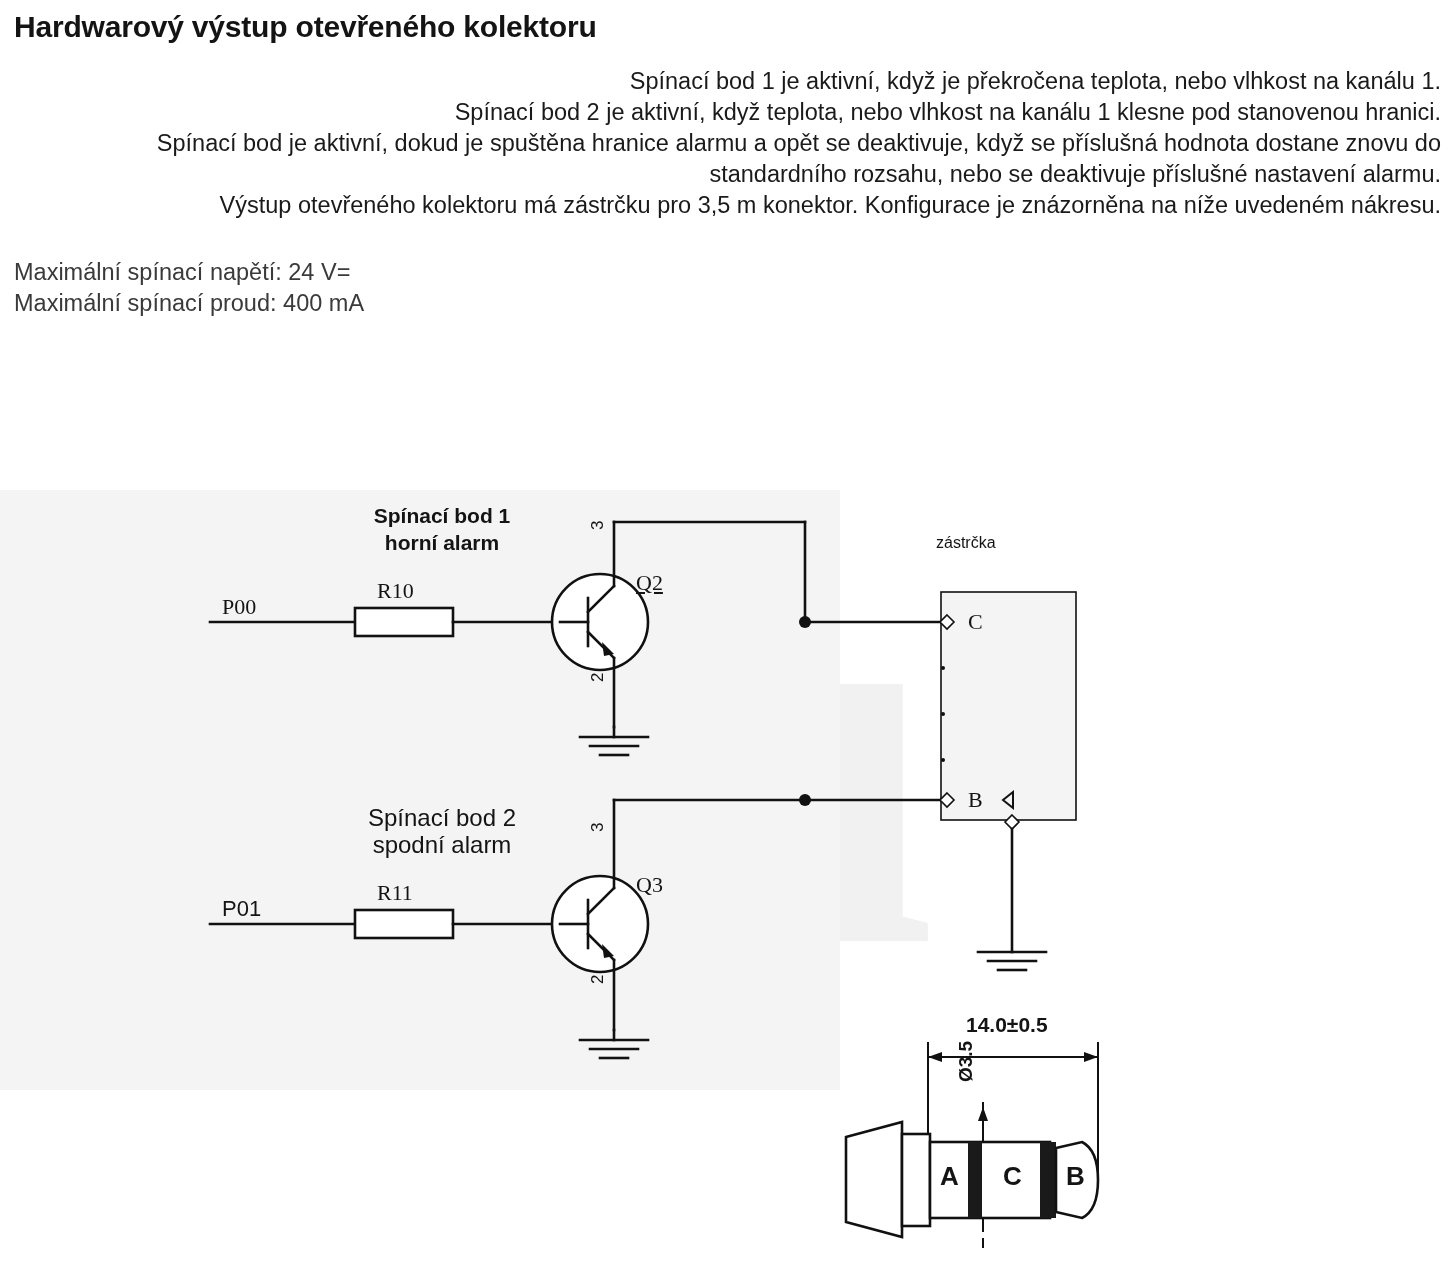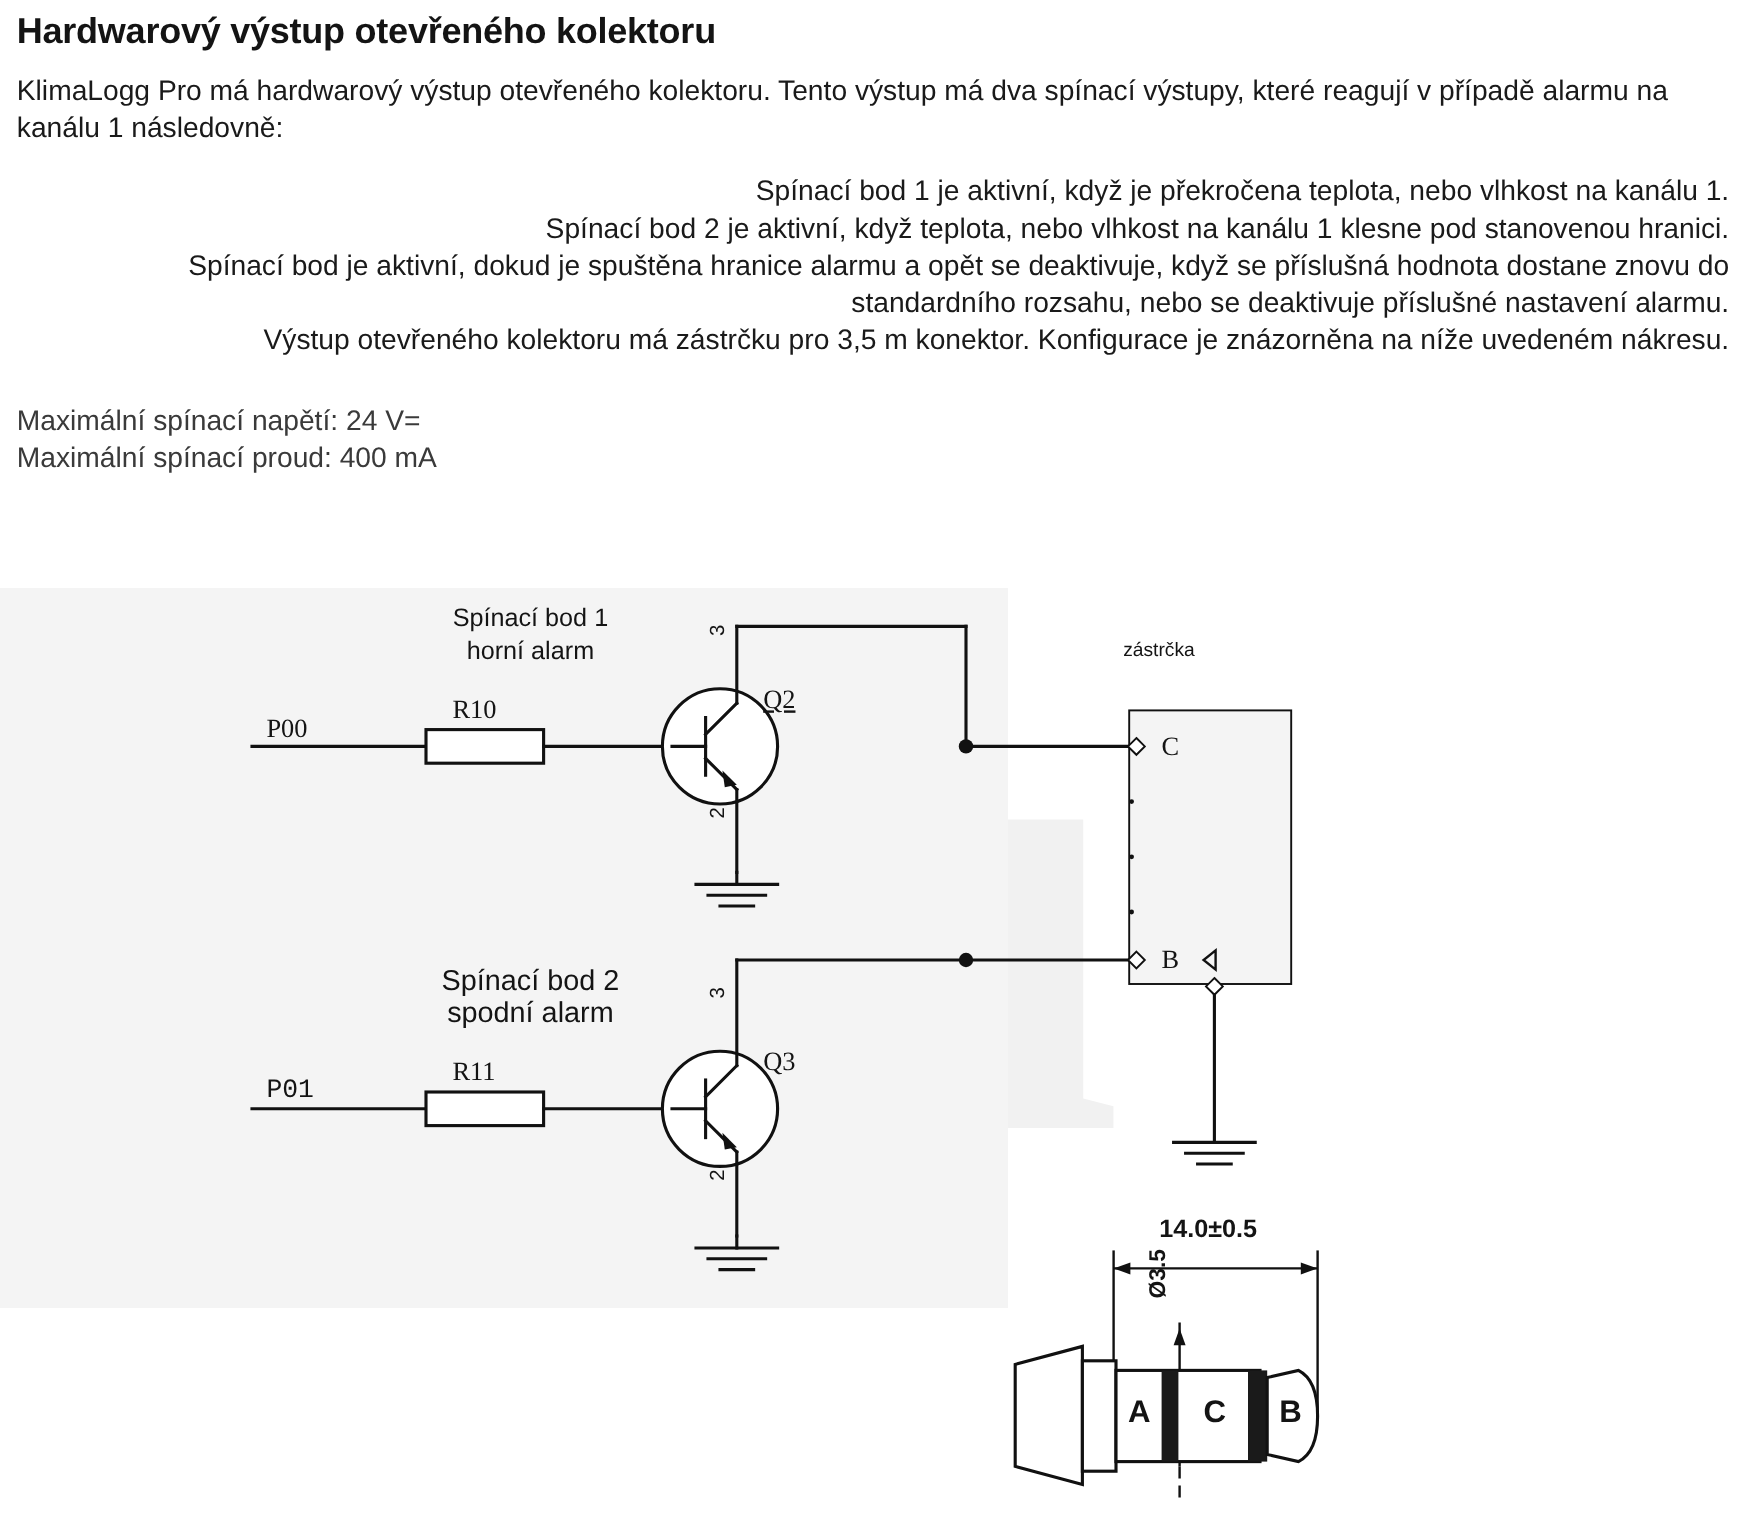--- a/index.html
+++ b/index.html
@@ -94,21 +94,20 @@
     color: #141414;
   }
 </style>
 </head>
 <body>
 
 <div class="page">
 
   <h1 class="doc-title">Hardwarový výstup otevřeného kolektoru</h1>
 
-  <p class="para intro">KlimaLogg Pro má hardwarový výstup otevřeného kolektoru. Tento výstup má dva spínací výstupy, které reagují v případě alarmu na kanálu 1 následovně:</p>
 
   <div class="para block2">
     <div>Spínací bod 1 je aktivní, když je překročena teplota, nebo vlhkost na kanálu 1.</div>
     <div>Spínací bod 2 je aktivní, když teplota, nebo vlhkost na kanálu 1 klesne pod stanovenou hranici.</div>
     <div>Spínací bod je aktivní, dokud je spuštěna hranice alarmu a opět se deaktivuje, když se příslušná hodnota dostane znovu do standardního rozsahu, nebo se deaktivuje příslušné nastavení alarmu.</div>
     <div>Výstup otevřeného kolektoru má zástrčku pro 3,5 m konektor. Konfigurace je znázorněna na níže uvedeném nákresu.</div>
   </div>
 
   <div class="para specs">
     <div>Maximální spínací napětí: 24 V=</div>
@@ -207,32 +206,32 @@
           <rect x="968" y="660" width="14" height="76" fill="#1a1a1a" stroke="none"></rect>
           <rect x="1040" y="660" width="16" height="76" fill="#1a1a1a" stroke="none"></rect>
 
           <path d="M1056,666 L1082,660 Q1098,668 1098,698 Q1098,728 1082,736 L1056,730 Z" fill="#ffffff" stroke="#111" stroke-width="2.6"></path>
 
           <line x1="983" y1="740" x2="983" y2="770" stroke-dasharray="10 6"></line>
         </g>
       </g>
     </svg>
 
-    <div class="lbl" style="left:342px; top:20px; width:200px; text-align:center; font-size:21px; line-height:27px;">
+    <div class="lbl" style="left:342px; top:20px; width:200px; text-align:center; font-size:21px; line-height:27px;font-weight:bold;">
       <span>Spínací bod 1</span><br>
       <span>horní alarm</span>
     </div>
 
     <div class="lbl" style="left:342px; top:322px; width:200px; text-align:center; font-size:24px; line-height:27px;">
       <span>Spínací bod 2</span><br>
       <span>spodní alarm</span>
     </div>
 
     <div class="lbl" style="left:222px; top:112px; font-size:22px; font-family:'Liberation Serif',serif;">P00</div>
-    <div class="lbl" style="left:222px; top:414px; font-size:22px; font-family:Liberation Mono, monospace;text-align:right;">P01</div>
+    <div class="lbl" style="left:222px; top:414px; font-size:22px; font-family:Liberation Sans, sans-serif;text-align:right;">P01</div>
 
     <div class="lbl" style="left:377px; top:96px; font-size:22px; font-family:'Liberation Serif',serif;">R10</div>
     <div class="lbl" style="left:377px; top:398px; font-size:22px; font-family:'Liberation Serif',serif;">R11</div>
 
     <div class="lbl" style="left:636px; top:88px; font-size:22px; font-family:'Liberation Serif',serif;text-decoration:underline;">Q2</div>
     <div class="lbl" style="left:636px; top:390px; font-size:22px; font-family:'Liberation Serif',serif;">Q3</div>
 
     <div class="lbl" style="left:588px; top:48px; font-size:17px; transform:rotate(-90deg); transform-origin:left top;">3</div>
     <div class="lbl" style="left:588px; top:200px; font-size:17px; transform:rotate(-90deg); transform-origin:left top;">2</div>
     <div class="lbl" style="left:588px; top:350px; font-size:17px; transform:rotate(-90deg); transform-origin:left top;">3</div>

